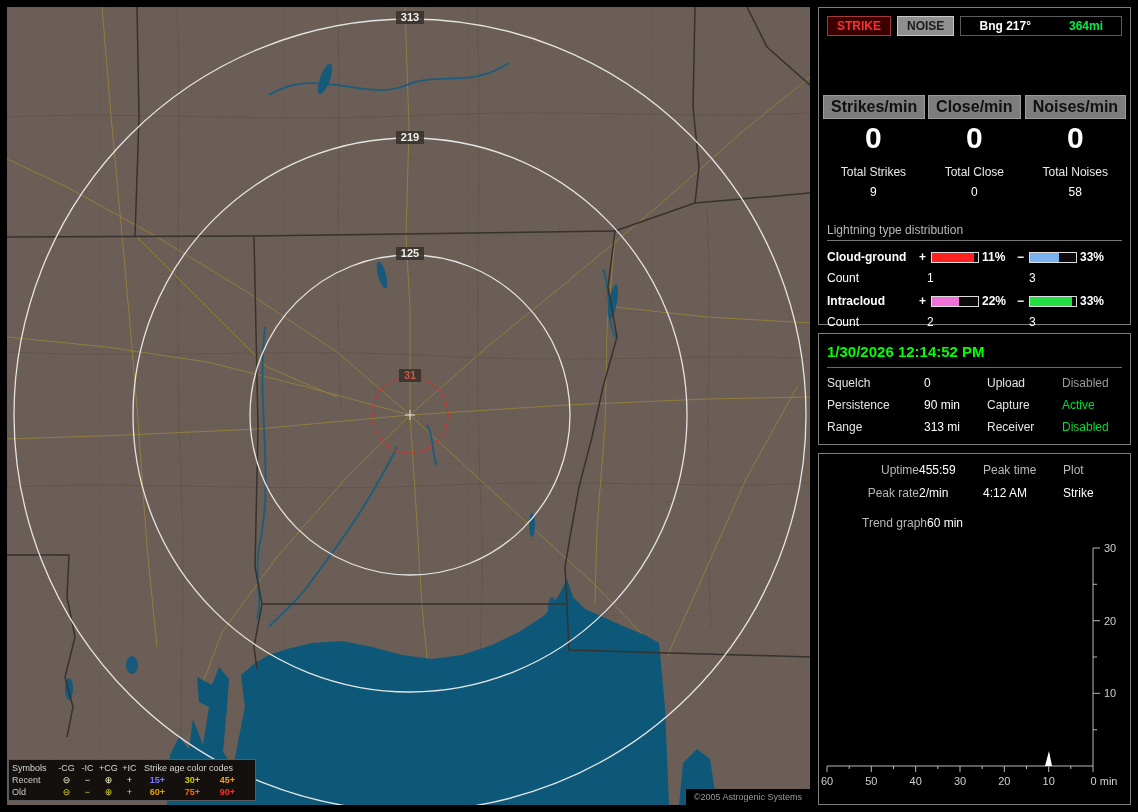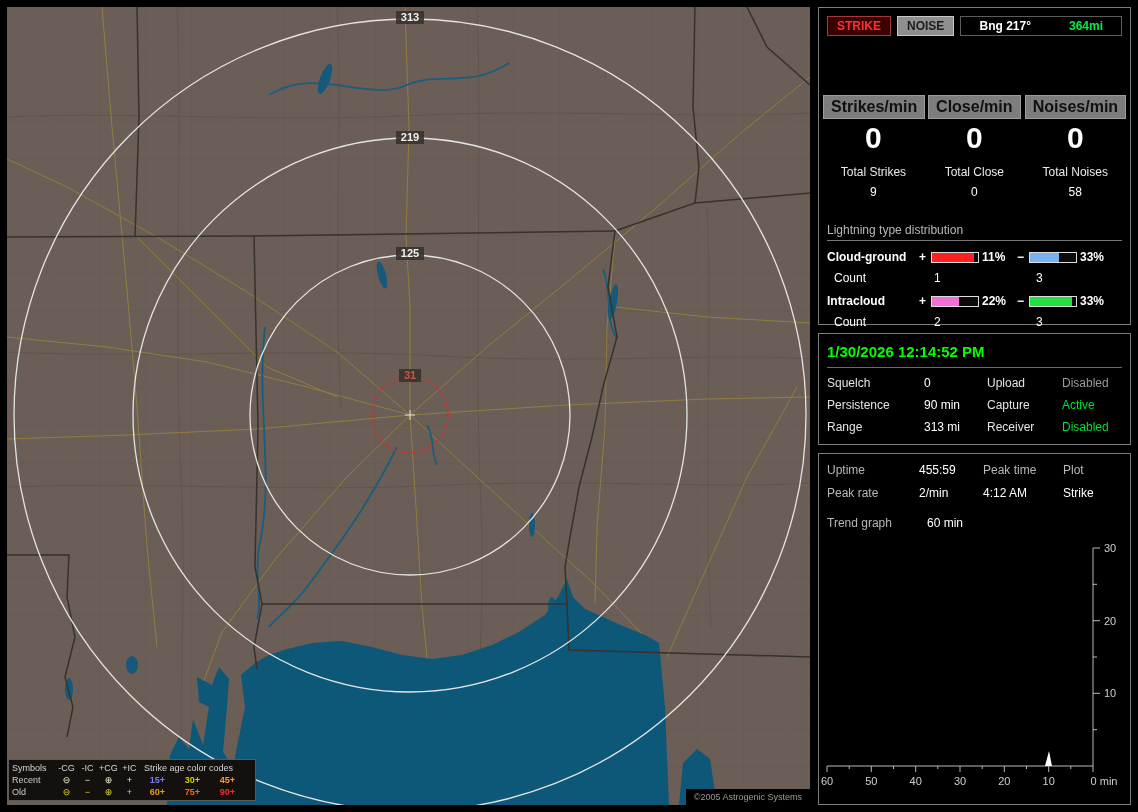--- a/index.html
+++ b/index.html
@@ -57,34 +57,34 @@
   .dist-row{display:flex;align-items:center;padding:9px 8px 0 8px;font-size:12px;font-weight:bold;}
   .dist-label{width:90px;}
   .sign{width:11px;text-align:center;}
   .bar{width:46px;height:9px;border:1px solid #ddd;margin:0 3px;position:relative;background:#0a0a0a;}
   .bar i{position:absolute;left:0;top:0;bottom:0;display:block;}
   .bar.cgp i{background:#ff2020;width:92%;}
   .bar.cgm i{background:#7ab2f0;width:62%;}
   .bar.icp i{background:#f070d8;width:58%;}
   .bar.icm i{background:#22e044;width:92%;}
   .pct{width:33px;}
-  .count-row{display:flex;padding:7px 8px 0 8px;font-size:12px;color:#fff;margin-left:7px;}
+  .count-row{display:flex;padding:7px 8px 0 8px;font-size:12px;color:#fff;}
   .count-row .c-label{width:100px;}
   .count-row .c1{width:102px;}
 
   .datetime{margin:0 8px;padding:9px 0 7px 0;border-bottom:1px solid #6a6a6a;
             color:#00ff00;font-weight:bold;font-size:15px;}
   .set-row{display:flex;padding:8px 8px 0 8px;font-size:12px;}
   .s-l1{width:97px;color:#e4e4e4;}
   .s-v1{width:63px;color:#fff;}
   .s-l2{width:75px;color:#e4e4e4;}
   .green{color:#00dd33;} .muted{color:#9a9a9a;}
 
   .stats-row{display:flex;padding:9px 8px 0 8px;font-size:12px;}
-  .st-c1{width:92px;} .st-c2{width:64px;} .st-c3{width:80px;} .st-c4{flex:1;}
+  .st-c1{width:92px;text-align:right;} .st-c2{width:64px;} .st-c3{width:80px;} .st-c4{flex:1;}
   .lab{color:#b8b8b8;} .val{color:#fff;}
   .trend-row{display:flex;padding:16px 8px 0 8px;font-size:12px;}
   .trend-row .st-c1{width:100px;}
   #trend-svg{margin:6px 0 0 2px;}
 </style>
 </head>
 <body>
 
 <div id="app">
 

